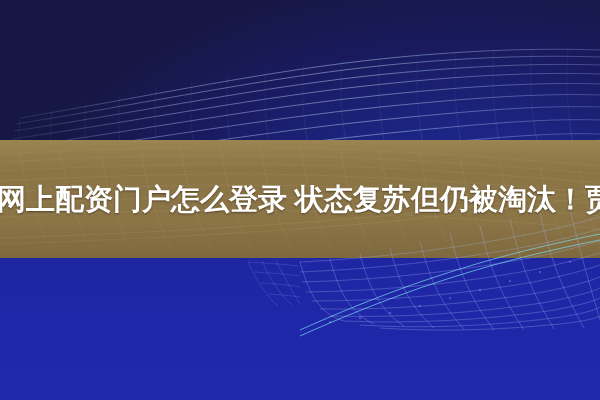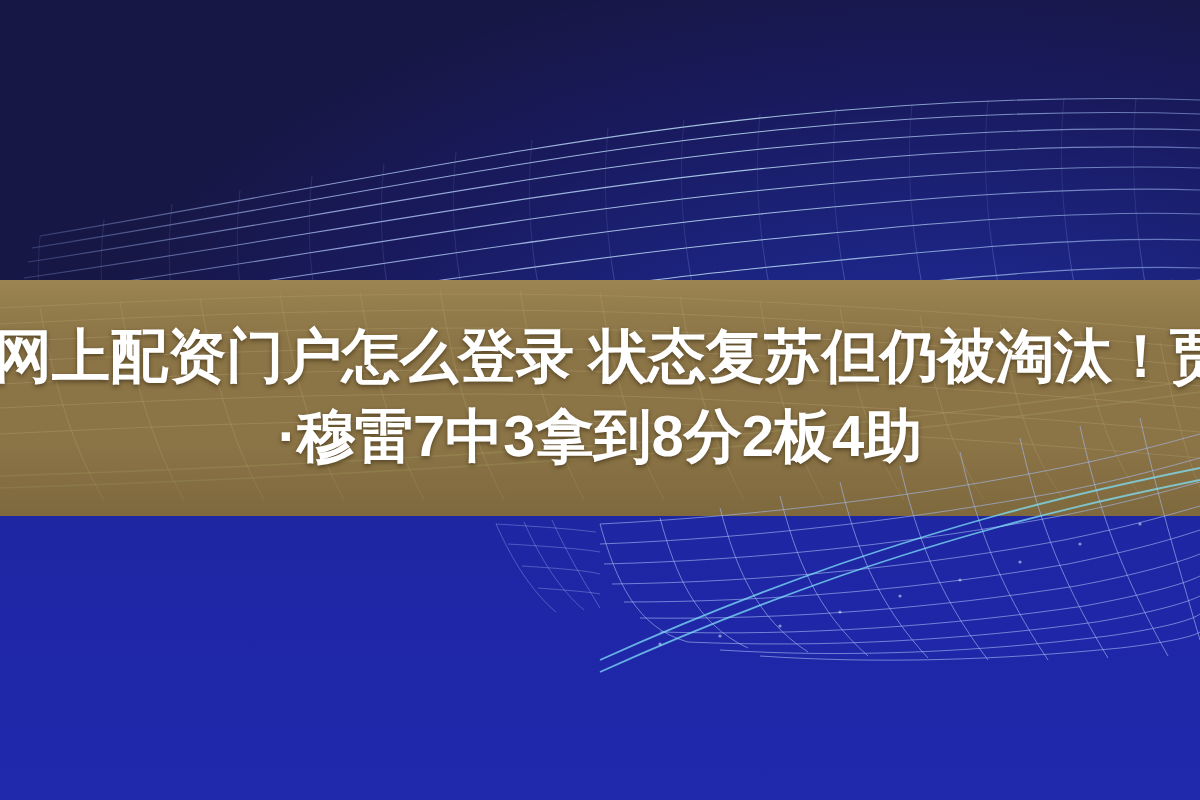--- a/index.html
+++ b/index.html
@@ -311,16 +311,15 @@
       <circle cx="450" cy="298" r="0.8"></circle>
         <circle cx="480" cy="290" r="0.8"></circle>
       <circle cx="510" cy="281" r="0.8"></circle>
         <circle cx="540" cy="272" r="0.8"></circle>
       <circle cx="570" cy="262" r="0.8"></circle>
     </g>
   </svg>
 
   <div class="headline">
     <div class="headline-line-1">网上配资门户怎么登录 状态复苏但仍被淘汰！贾马尔</div>
-    <div class="headline-line-2">·穆雷7中3拿到8分2板4助</div>
   </div>
 
 </div>
 
 </body></html>

